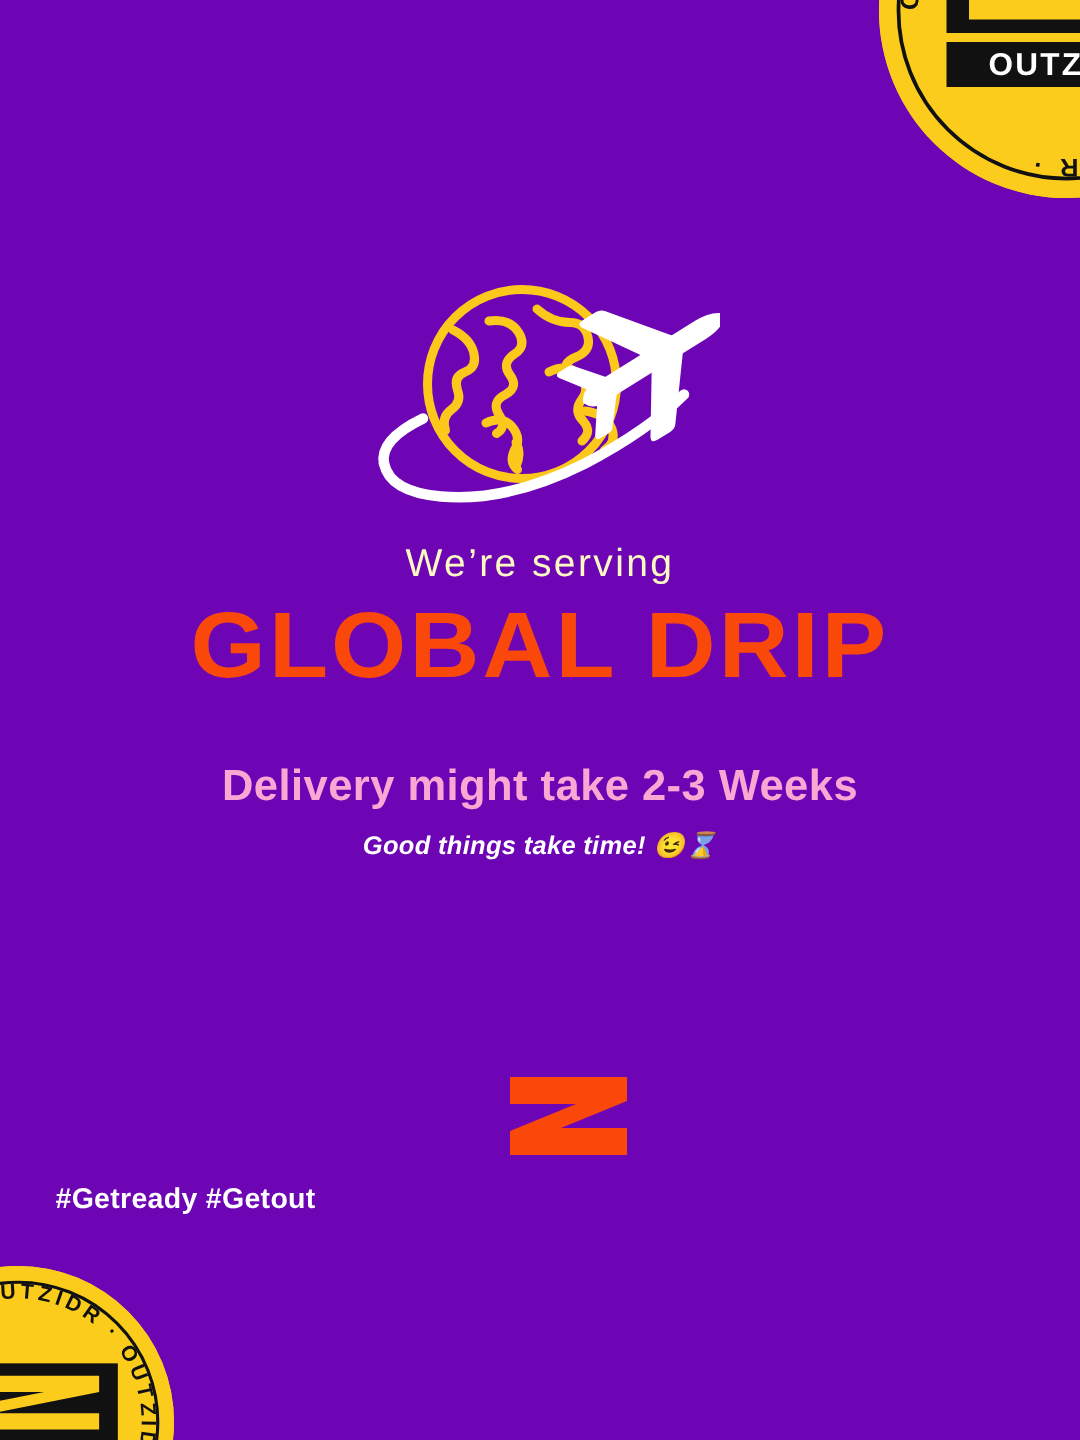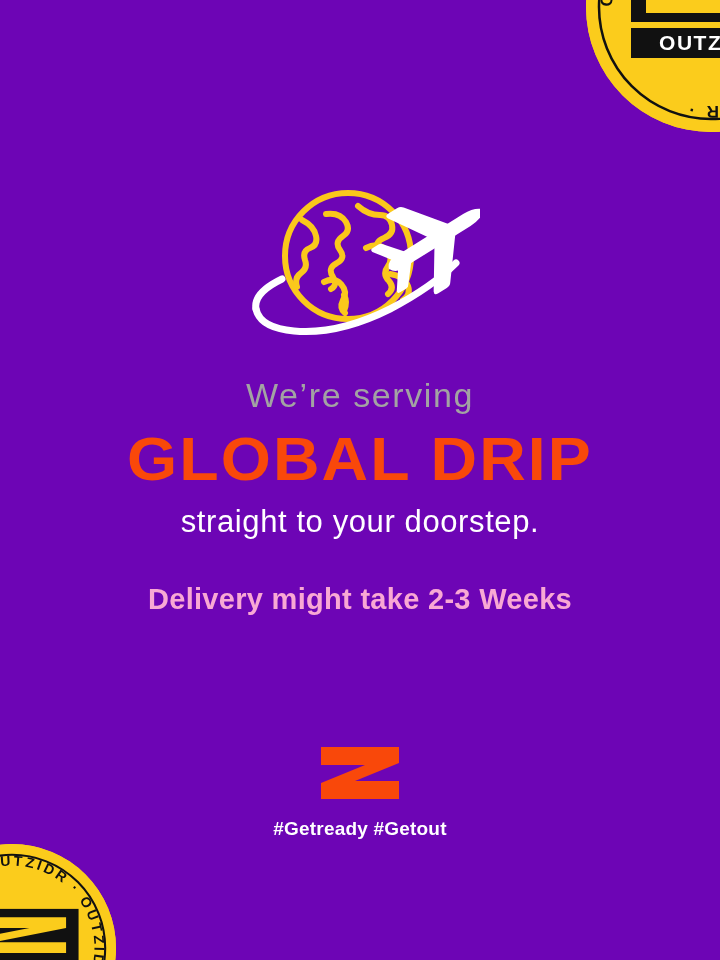--- a/index.html
+++ b/index.html
@@ -59,26 +59,26 @@
   
   #copy-block {
     position: absolute;
     left: 0;
     right: 0;
     top: 362px;
     text-align: center;
   }
 
   #eyebrow-line {
-    color: #a3a3a3;
-    font-size: 34px;
+    color: #fef9c3;
+    font-size: 26px;
     font-weight: 300;
     letter-spacing: 1.6px;
     line-height: 1;
-    margin: 16px;
+    margin: 0;
   }
 
   #headline {
     color: #F9480A;
     font-size: 62px;
     font-weight: 700;
     line-height: 1;
     margin: 12px 0 0 0;
     letter-spacing: 2px;
     transform: scaleX(1.04);
@@ -112,22 +112,23 @@
     letter-spacing: 0.2px;
     line-height: 1;
     margin: 16px 0 0 0;
   }
 
   
   #footer-brand {
     position: absolute;
     left: 0;
     right: 0;
-    top: 745px;
-    text-align: center;
+    top: 716px;
+    text-align: left;
+    padding-left: 37px;
   }
 
   #brand-mark {
     display: block;
     margin: 0 auto;
   }
 
   #hashtags {
     color: #FFFFFF;
     font-size: 19px;
@@ -210,22 +211,22 @@
           <path d="M-48 -2 l-15 -21 q-1 -3 2 -3 l7 0 q3 0 4 2 l18 22 z"></path>
           <path d="M-48 2 l-15 21 q-1 3 2 3 l7 0 q3 0 4 -2 l18 -22 z"></path>
         </g>
       </g>
     </svg>
   </div>
 
   <div id="copy-block">
     <p id="eyebrow-line">We’re serving</p>
     <h1 id="headline">GLOBAL DRIP</h1>
-    <p id="subhead-line">straight to your doorstep.</p>
     <p id="delivery-note">Delivery might take 2-3 Weeks</p>
+    <p id="reassurance-note">Good things take time! 😉⌛</p>
   </div>
 
   <div id="footer-brand">
     <svg id="brand-mark" width="82" height="56" viewBox="0 0 82 56">
       <polygon points="2,2 80,2 80,18 36,36 80,36 80,54 2,54 2,38 46,20 2,20" fill="#F9480A"></polygon>
     </svg>
     <p id="hashtags">#Getready #Getout</p>
   </div>
 
 </div>

